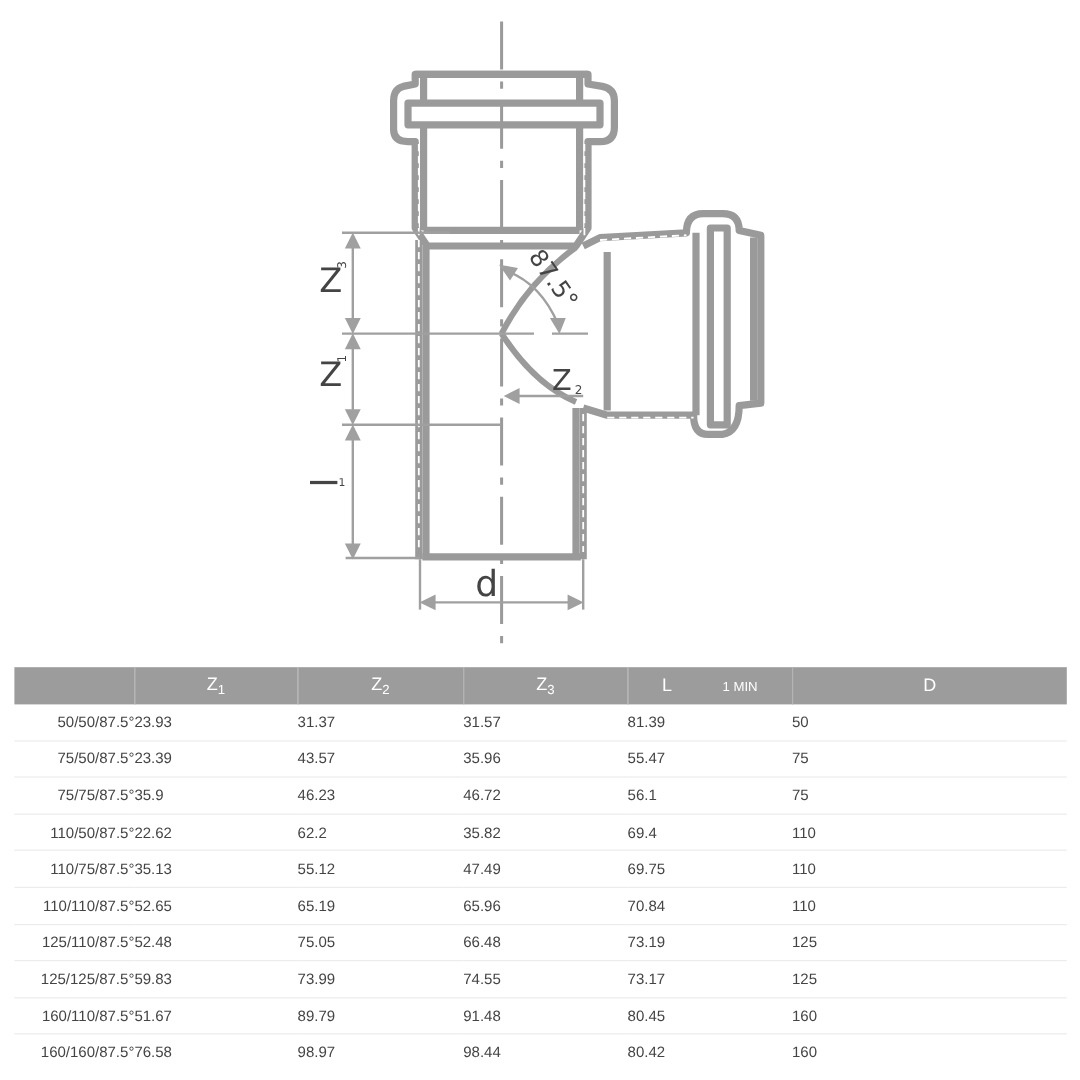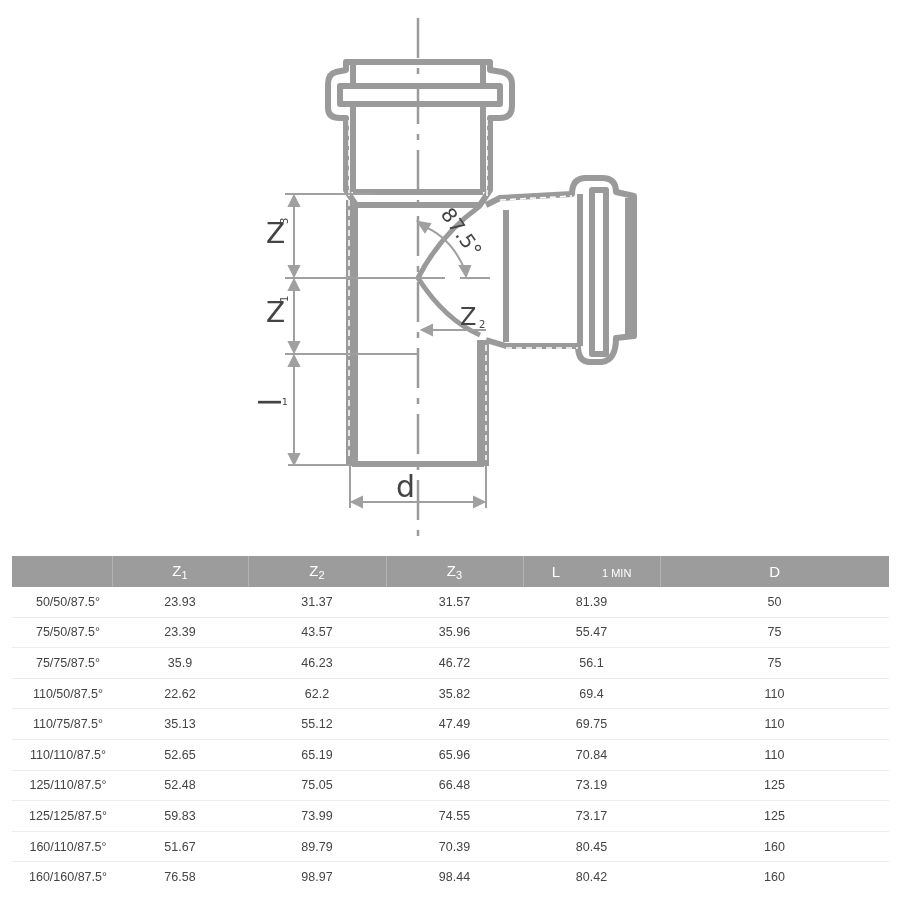--- a/index.html
+++ b/index.html
@@ -8,24 +8,24 @@
   .diagram { position: absolute; left: 0; top: 0; width: 900px; height: 550px; }
   .diagram svg { position: absolute; left: 0; top: 0; }
   .spec-table { position: absolute; left: 12px; top: 556px; width: 877px;
                 border-collapse: collapse; table-layout: fixed; font-size: 12.5px; }
   .spec-table thead th { background: #9c9c9c; color: #ffffff; font-weight: normal;
                          height: 31px; padding: 0; font-size: 15px; text-align: center;
                          border-left: 1px solid #b4b4b4; }
   .spec-table thead th:first-child { border-left: none; }
   .spec-table thead th sub { font-size: 11px; vertical-align: -3px; }
   .spec-table thead th .small { font-size: 11px; margin-left: 42px; }
-  .spec-table tbody td { height: 29.6px; padding: 0; text-align: center;
+  .spec-table tbody td { height: 29.6px; padding: 0; text-align: left;
                          border-bottom: 1px solid #ececec; color: #444; }
   .spec-table tbody tr:last-child td { border-bottom: none; }
-  .spec-table tbody td:first-child { text-align: center; padding-left: 12px; }
+  .spec-table tbody td:first-child { text-align: right; padding-left: 12px; }
   .lbl { font-family: "DejaVu Sans", sans-serif; fill: #444; }
 </style>
 </head>
 <body>
 
 <div class="diagram">
   <svg width="900" height="550" viewBox="0 0 900 550">
     <g fill="none" stroke="#9a9a9a" stroke-width="6" stroke-linejoin="round">
 
       <line x1="418" y1="18" x2="418" y2="540" stroke-width="2.5" stroke-dasharray="40,10,6,10"></line>
@@ -190,21 +190,21 @@
       <td>59.83</td>
       <td>73.99</td>
       <td>74.55</td>
       <td>73.17</td>
       <td>125</td>
     </tr>
     <tr>
       <td>160/110/87.5°</td>
       <td>51.67</td>
       <td>89.79</td>
-      <td>70.39</td>
+      <td>91.48</td>
       <td>80.45</td>
       <td>160</td>
     </tr>
     <tr>
       <td>160/160/87.5°</td>
       <td>76.58</td>
       <td>98.97</td>
       <td>98.44</td>
       <td>80.42</td>
       <td>160</td>

